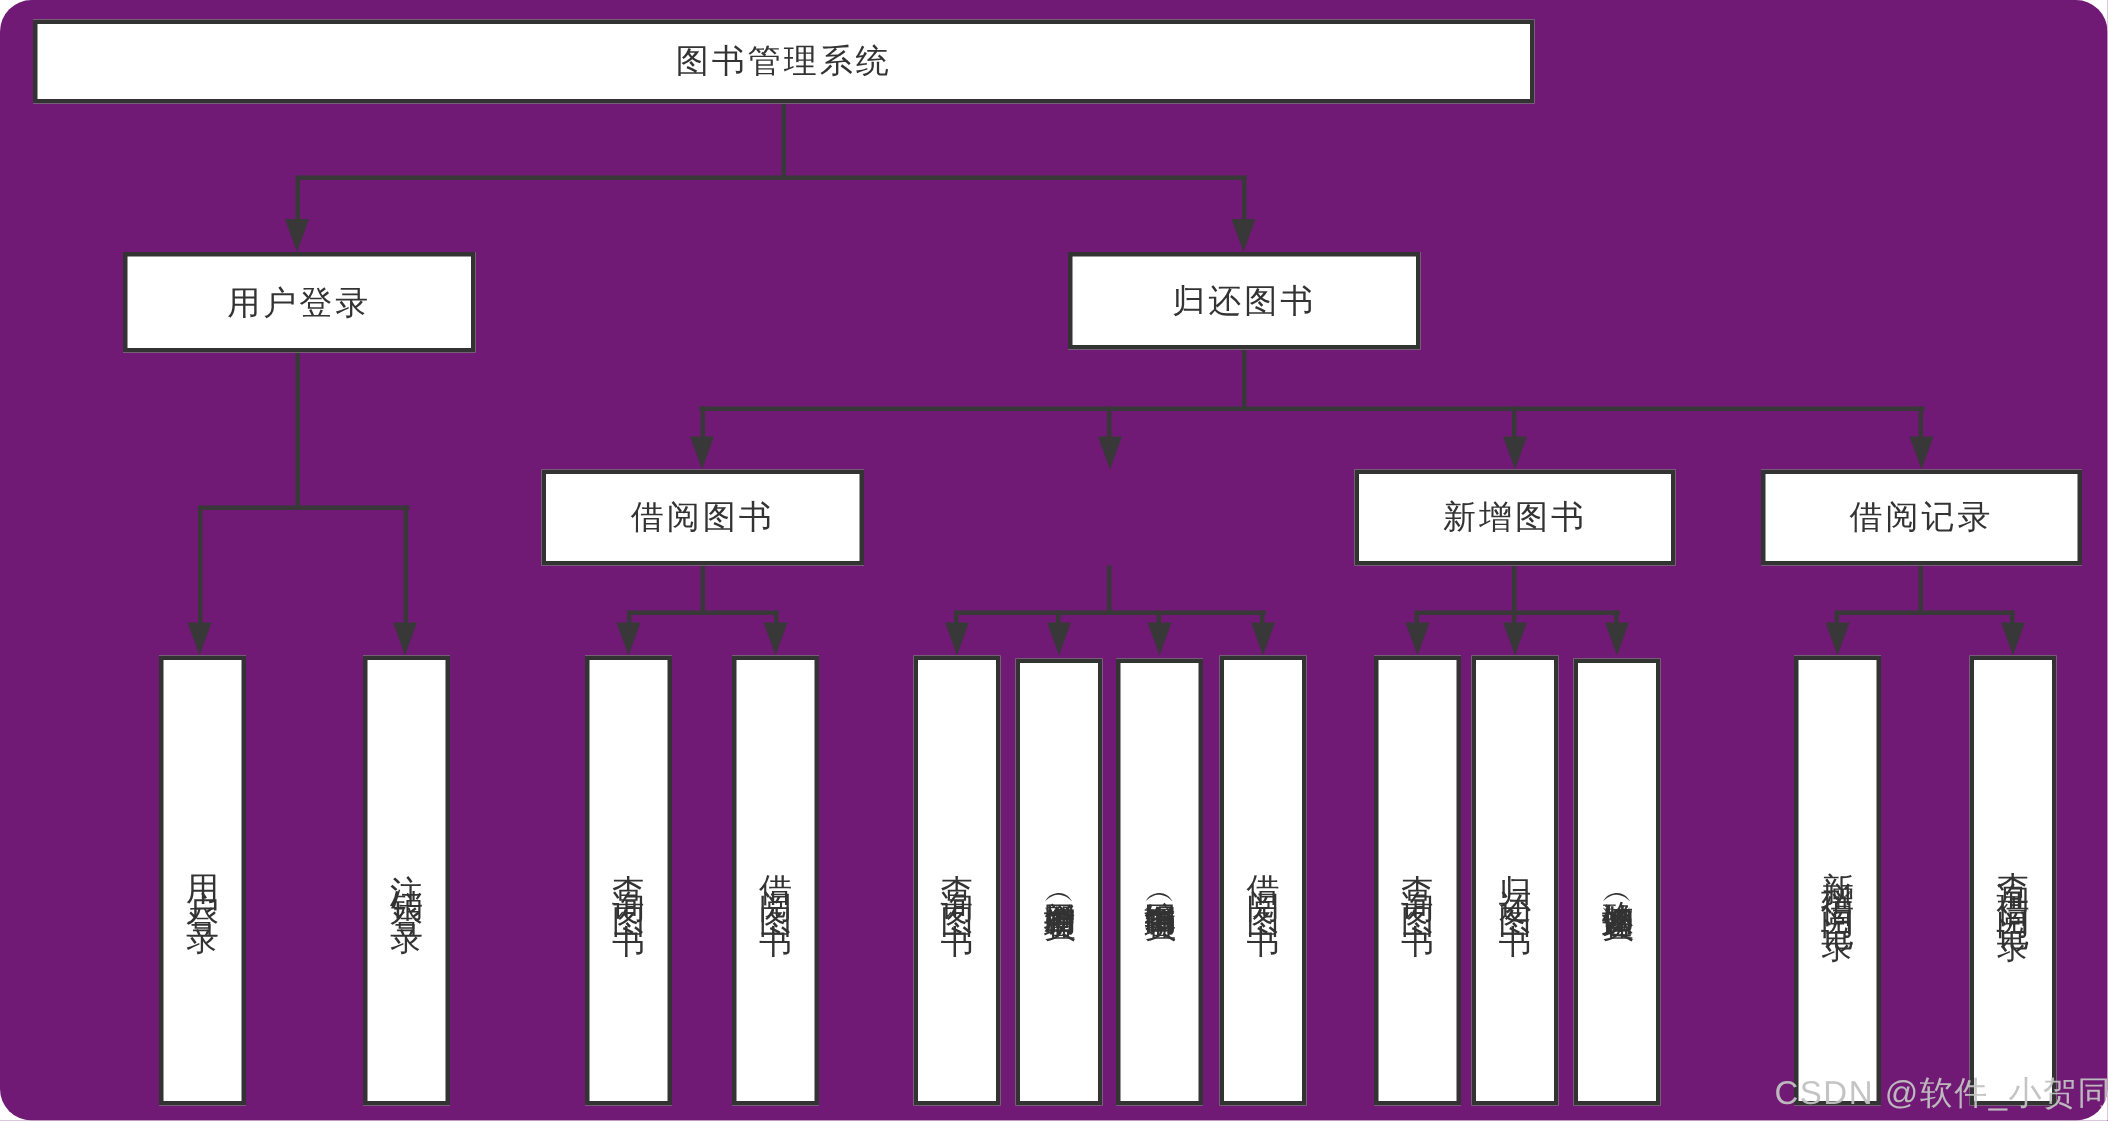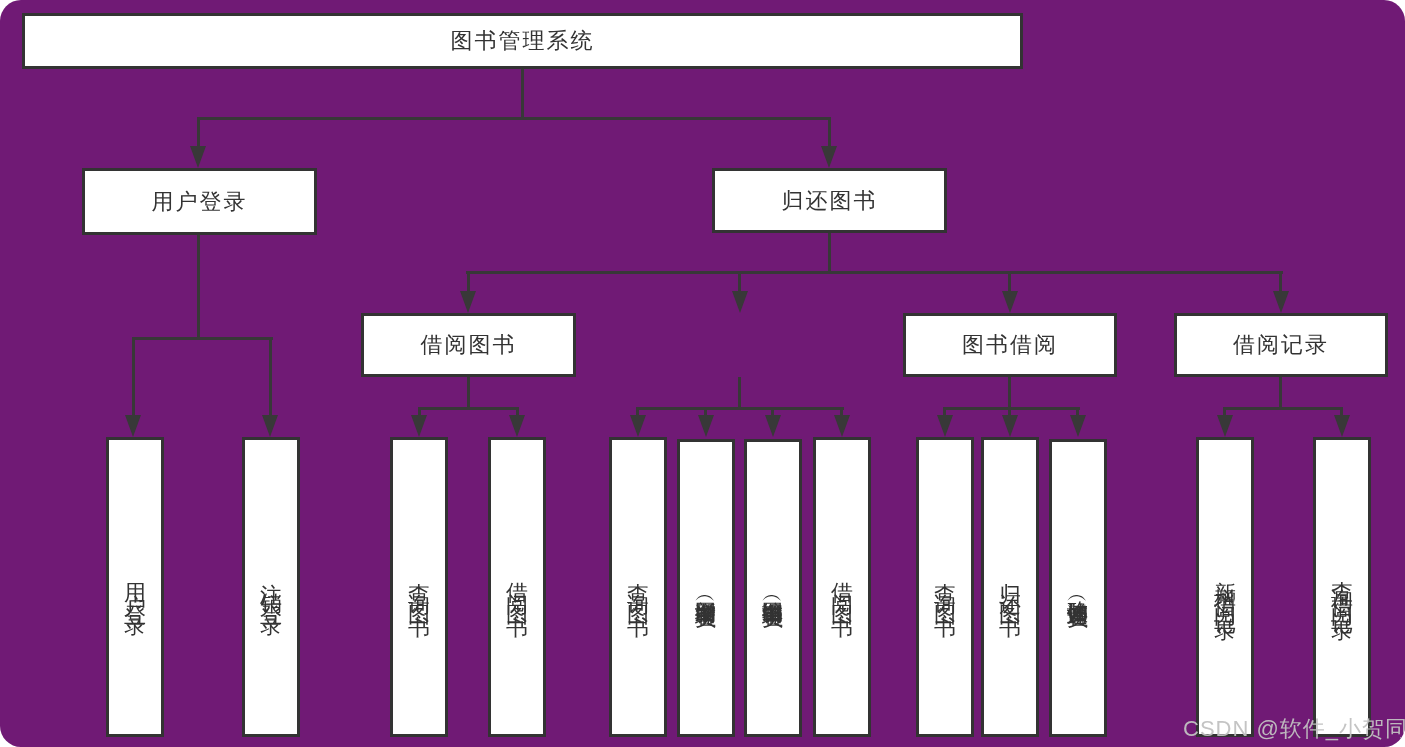--- a/index.html
+++ b/index.html
@@ -82,21 +82,21 @@
   <div class="vline" style="left:467px; top:271px; height:22px;"></div>
   <div class="ahead" style="left:460px; top:291px;"></div>
   <div class="vline" style="left:738px; top:271px; height:22px;"></div>
   <div class="ahead" style="left:732px; top:291px;"></div>
   <div class="vline" style="left:1008px; top:271px; height:22px;"></div>
   <div class="ahead" style="left:1002px; top:291px;"></div>
   <div class="vline" style="left:1279px; top:271px; height:22px;"></div>
   <div class="ahead" style="left:1273px; top:291px;"></div>
 
   <div class="node" style="left:361px; top:313px; width:215px; height:64px;">借阅图书</div>
-  <div class="node" style="left:903px; top:313px; width:214px; height:64px;">图书借阅</div>
+  <div class="node" style="left:903px; top:313px; width:214px; height:64px;">新增图书</div>
   <div class="node" style="left:1174px; top:313px; width:214px; height:64px;">借阅记录</div>
 
   <div class="vline" style="left:467px; top:377px; height:32px;"></div>
   <div class="hline" style="left:418px; top:407px; width:101px;"></div>
   <div class="vline" style="left:418px; top:407px; height:12px;"></div>
   <div class="ahead" style="left:411px; top:415px;"></div>
   <div class="vline" style="left:516px; top:407px; height:12px;"></div>
   <div class="ahead" style="left:509px; top:415px;"></div>
 
   <div class="vline" style="left:738px; top:377px; height:32px;"></div>

